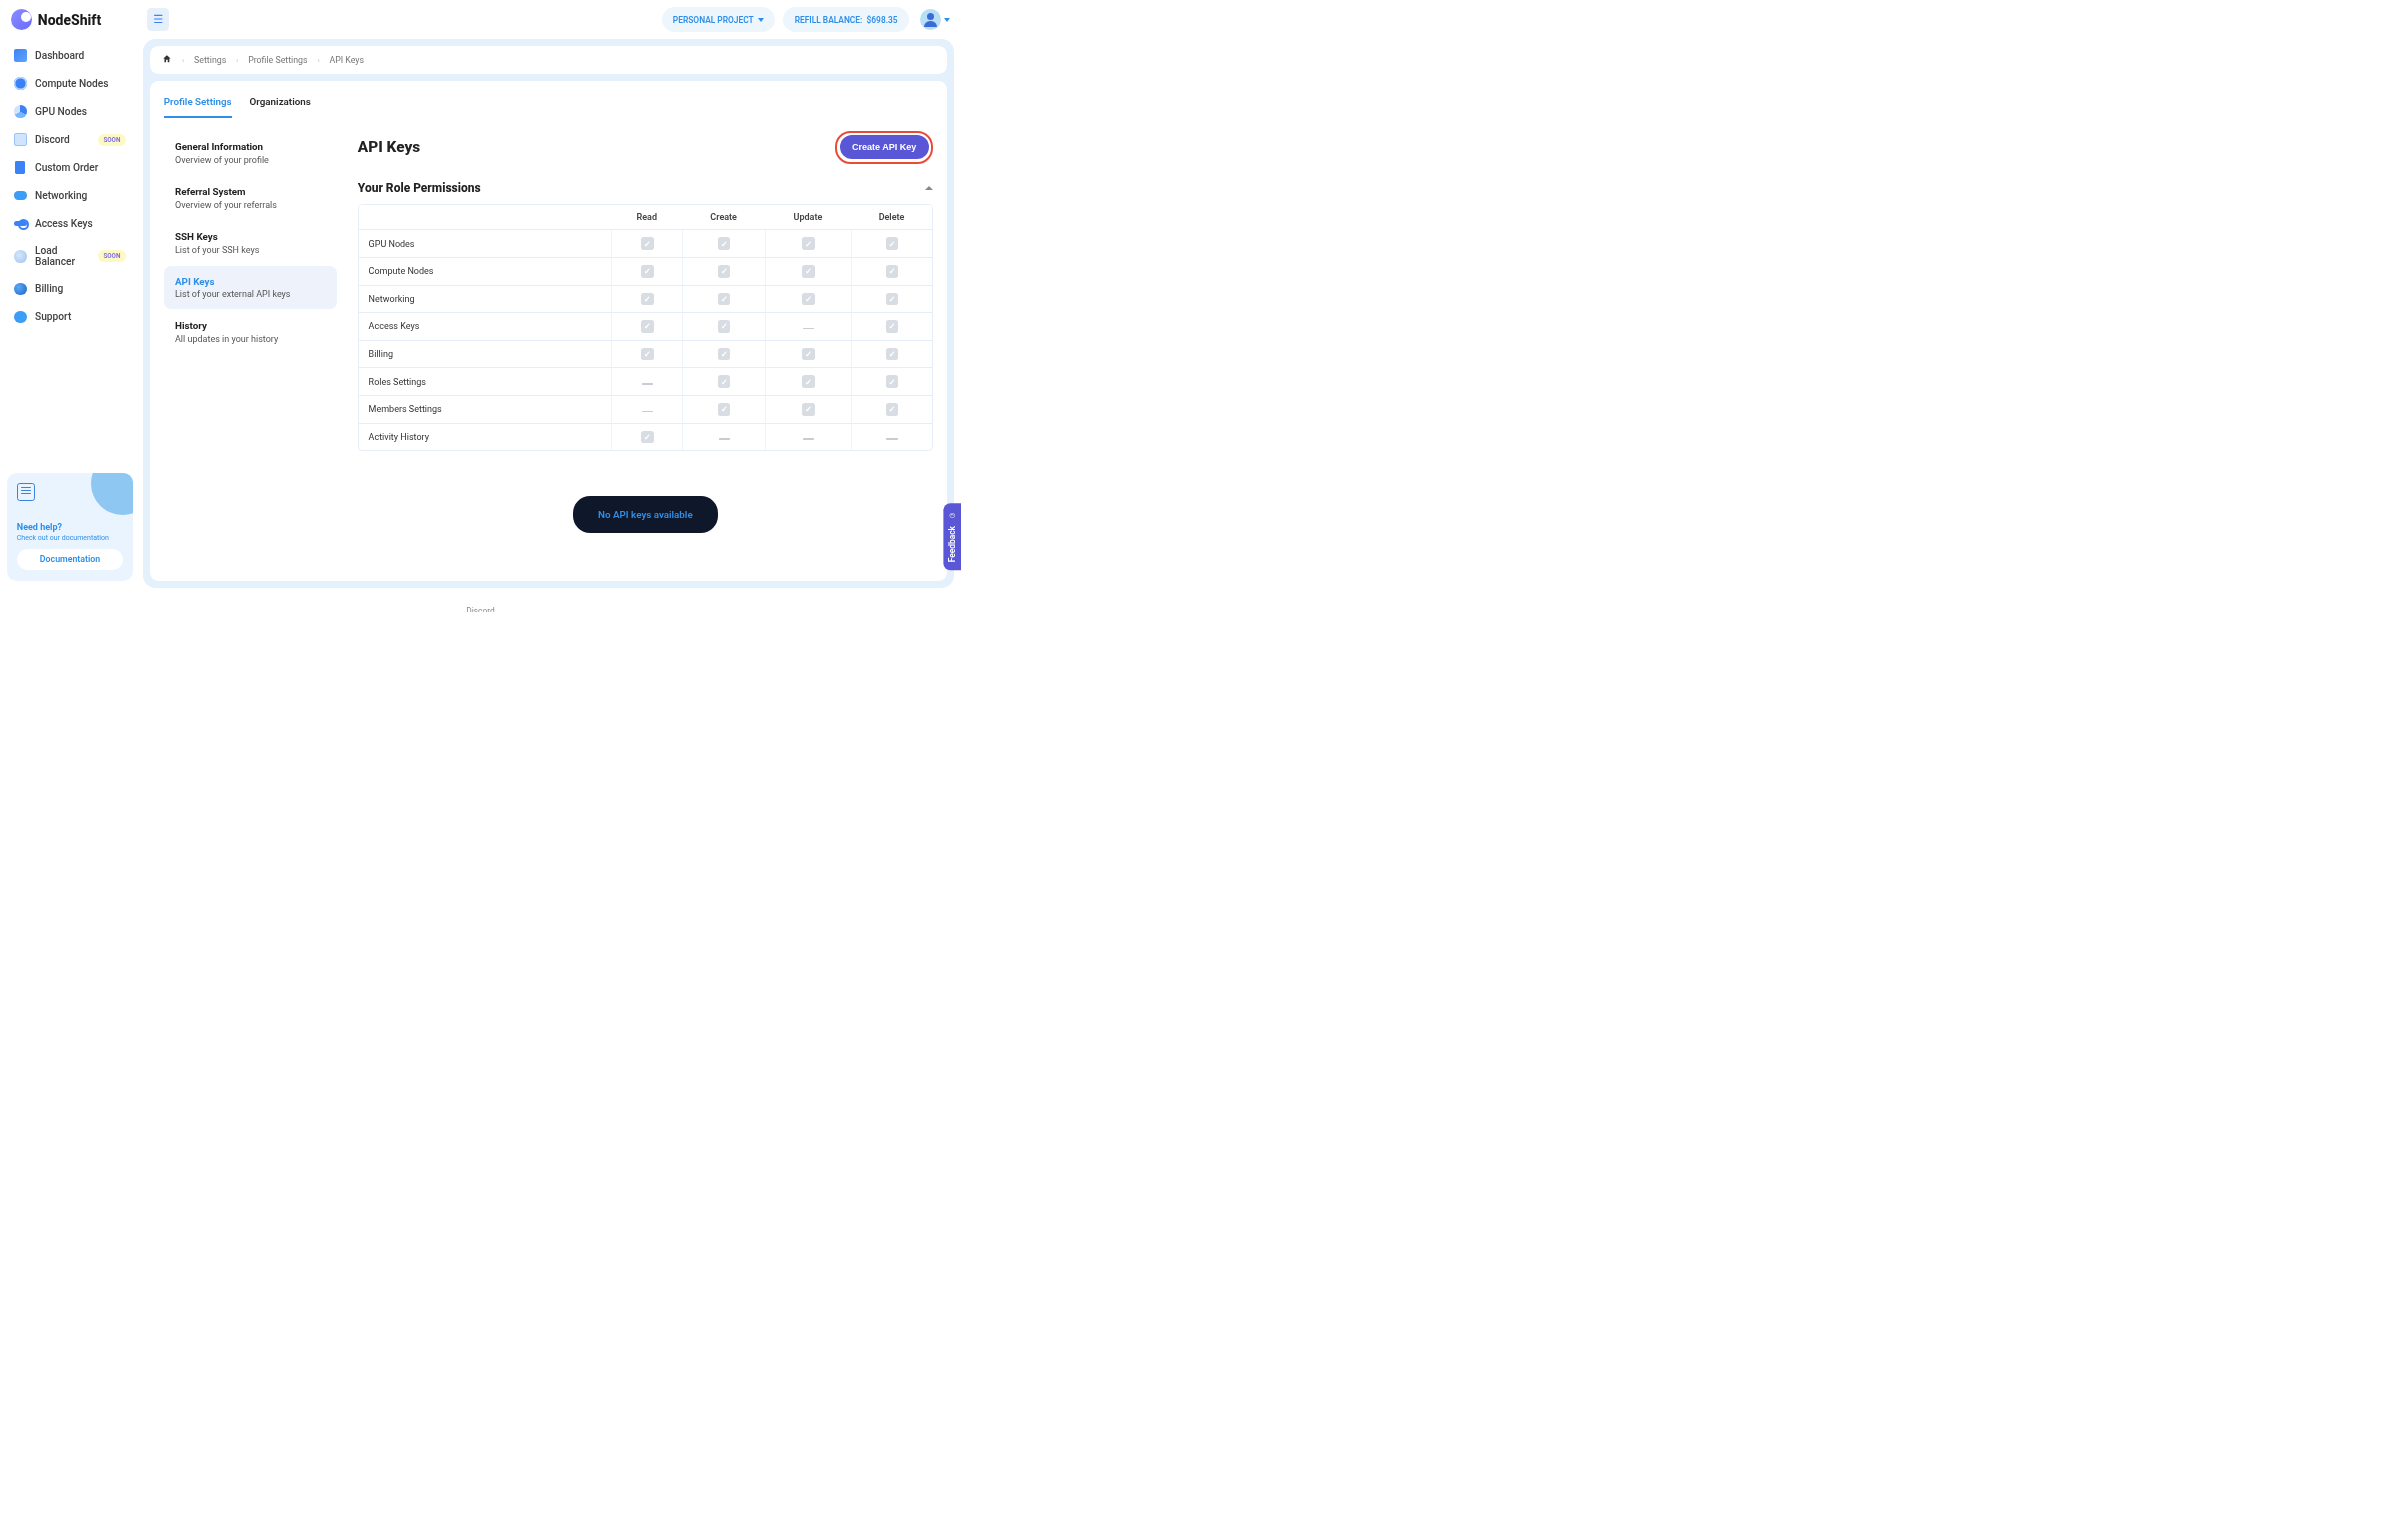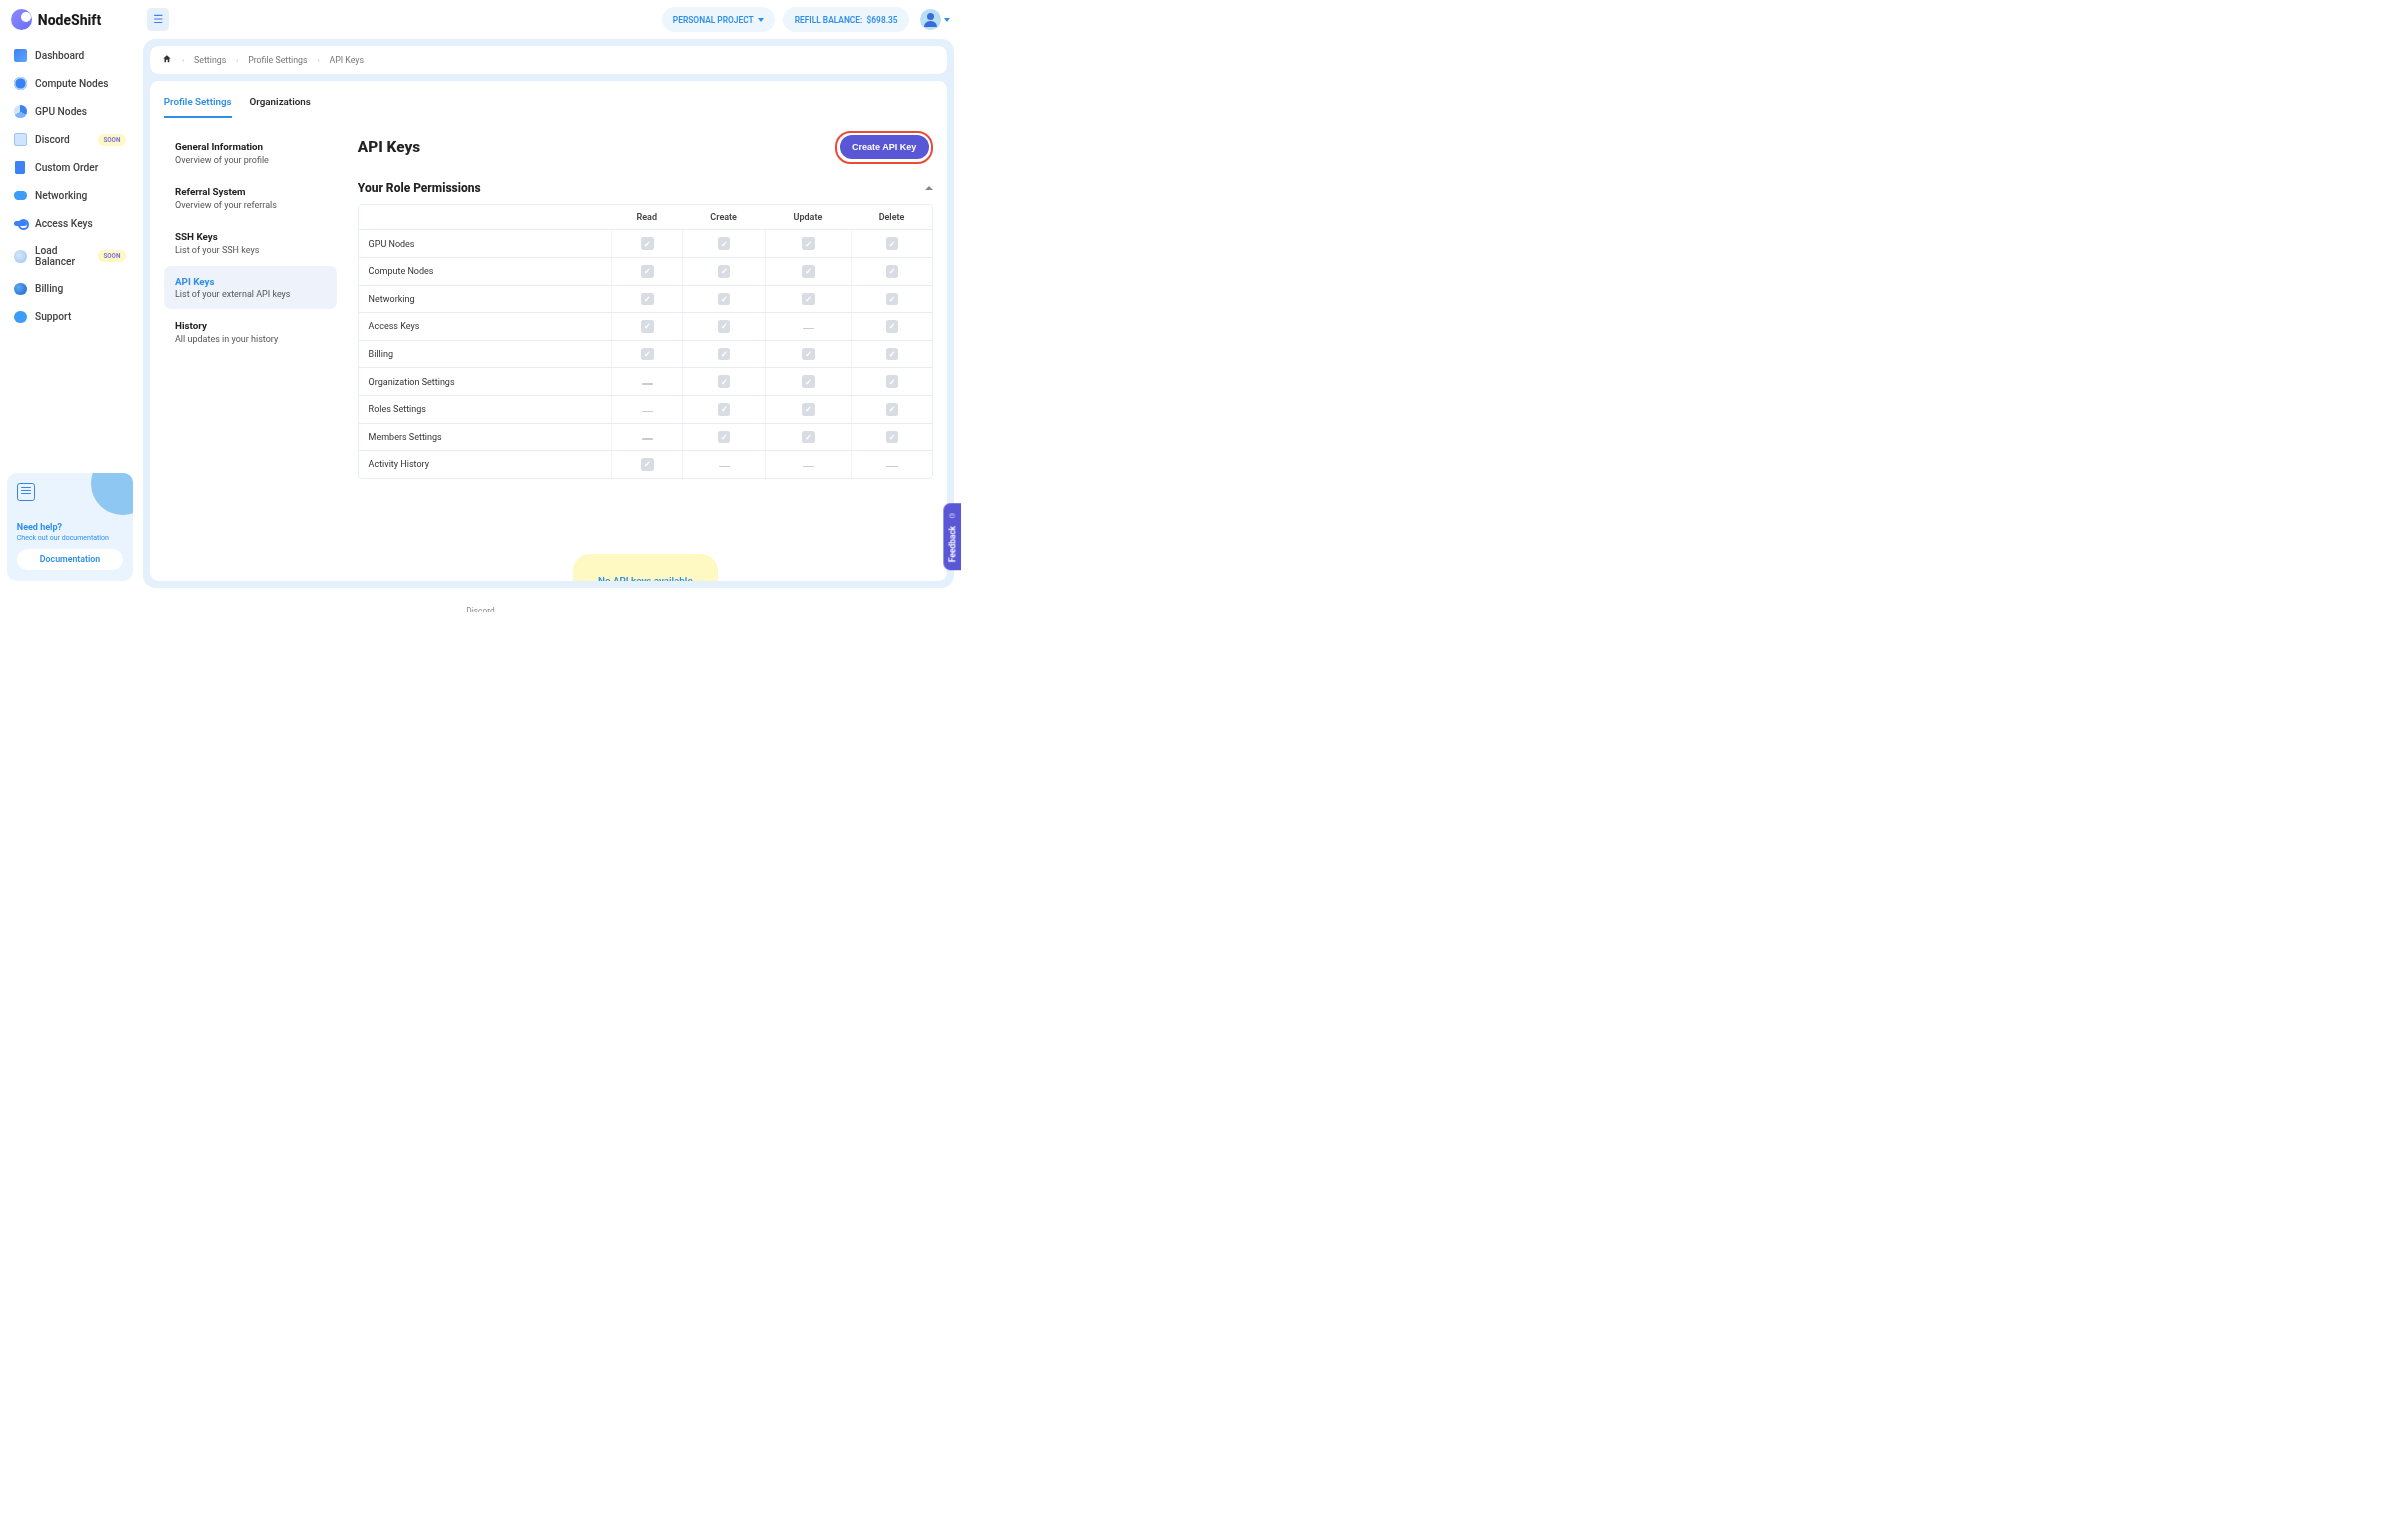--- a/index.html
+++ b/index.html
@@ -196,22 +196,22 @@
   .perm-table th{font-weight:600;color:#444;background:#fff;}
   .perm-table td:first-child,.perm-table th:first-child{text-align:left;width:44%;}
   .perm-table td:not(:first-child){border-left:0.7px solid #eef4fb;}
   .ck{
     display:inline-flex;width:12.6px;height:12.6px;border-radius:2.8px;background:#d8dde3;
     align-items:center;justify-content:center;color:#fff;font-size:8.4px;font-weight:900;
   }
   .dash{display:inline-block;width:11.2px;height:1.4px;background:#c8ccd2;border-radius:0.7px;}
 
   .empty-pill{
-    margin:75px auto 28px auto;width:fit-content;background:#fef9c3;border-radius:17px;
-    padding:21px 25px;color:#2f8fe8;font-weight:600;font-size:9.8px;
+    margin:45px auto 28px auto;width:fit-content;background:#0f172a;border-radius:17px;
+    padding:13px 25px;color:#2f8fe8;font-weight:600;font-size:9.8px;
   }
 
   .footer{
     height:24px;display:flex;align-items:center;padding:0 18px;
     font-size:8.4px;color:#8b8b8b;gap:18px;flex-direction:column;
   }
   .footer .spacer{flex:1;}
 
   .feedback-tab{
     position:absolute;right:0;bottom:42px;
@@ -439,27 +439,20 @@
                   <td><span class="ck">✓</span></td>
                 </tr>
                 <tr>
                   <td>Billing</td>
                   <td><span class="ck">✓</span></td>
                   <td><span class="ck">✓</span></td>
                   <td><span class="ck">✓</span></td>
                   <td><span class="ck">✓</span></td>
                 </tr>
                 <tr>
-                  <td>Organization Settings</td>
-                  <td><span class="dash"></span></td>
-                  <td><span class="ck">✓</span></td>
-                  <td><span class="ck">✓</span></td>
-                  <td><span class="ck">✓</span></td>
-                </tr>
-                <tr>
                   <td>Roles Settings</td>
                   <td><span class="dash"></span></td>
                   <td><span class="ck">✓</span></td>
                   <td><span class="ck">✓</span></td>
                   <td><span class="ck">✓</span></td>
                 </tr>
                 <tr>
                   <td>Members Settings</td>
                   <td><span class="dash"></span></td>
                   <td><span class="ck">✓</span></td>

